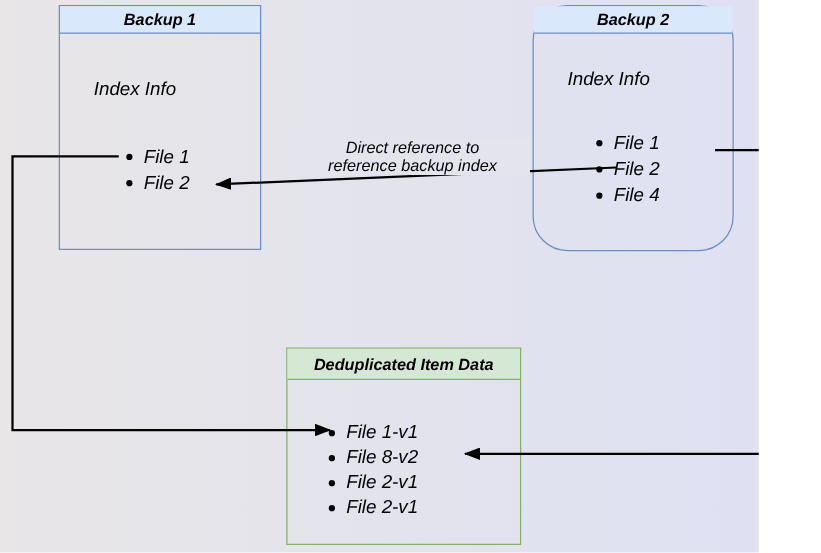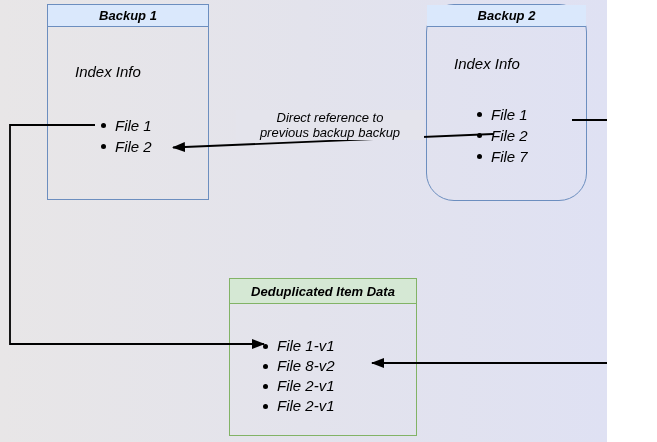--- a/index.html
+++ b/index.html
@@ -84,21 +84,21 @@
       <div class="row">
         <span class="dot"></span>
         <span class="txt">File 1</span>
       </div>
       <div class="row">
         <span class="dot"></span>
         <span class="txt">File 2</span>
       </div>
       <div class="row">
         <span class="dot"></span>
-        <span class="txt">File 7</span>
+        <span class="txt">File 4</span>
       </div>
     </div>
   </div>
 
   <div class="node green" id="box-dedup">
     <div class="hdr">Deduplicated Item Data</div>
     <div class="filelist">
       <div class="row">
         <span class="dot"></span>
         <span class="txt">File 1-v1</span>
@@ -127,16 +127,16 @@
 
     <path d="M95,125 H10 V344 H264" fill="none" stroke="#000" stroke-width="1.8" marker-end="url(#ah)"></path>
 
     <path d="M572,120 H649 V363 H372" fill="none" stroke="#000" stroke-width="1.8" marker-end="url(#ah)"></path>
 
     <path d="M493,134 L173,147.5" fill="none" stroke="#000" stroke-width="1.8" marker-end="url(#ah)"></path>
   </svg>
 
   <div class="annotation">
     <div>Direct reference to</div>
-    <div>previous backup backup</div>
+    <div>reference backup index</div>
   </div>
 
 </div>
 
 </body></html>

